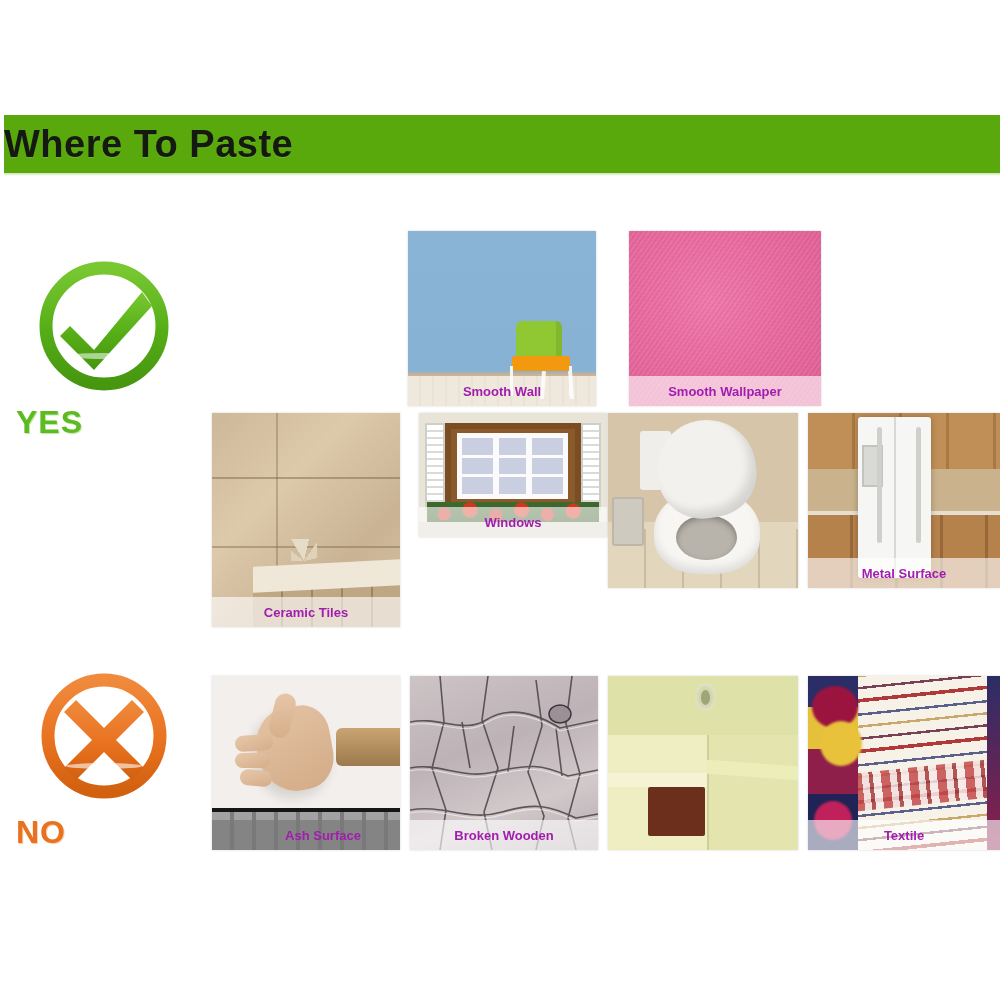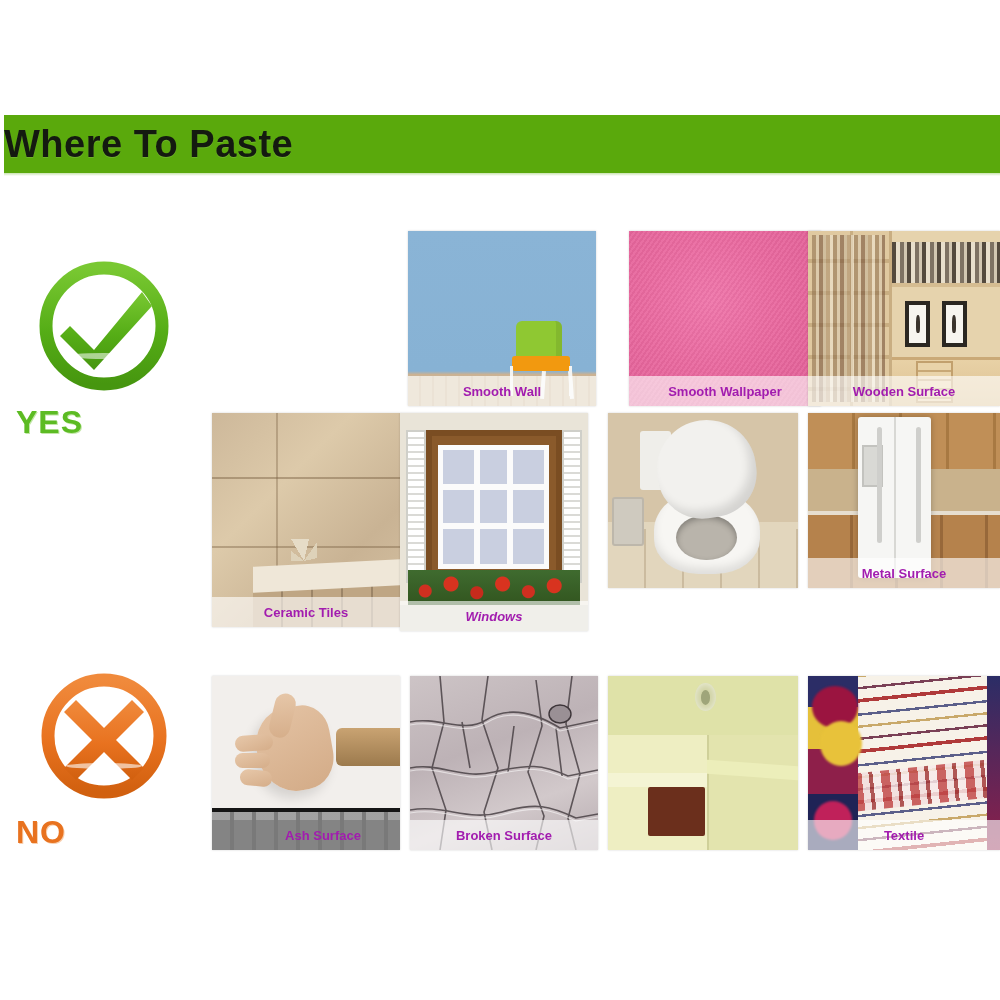--- a/index.html
+++ b/index.html
@@ -300,48 +300,32 @@
       <div class="sw-chair-leg-r"></div>
     </div>
     <div class="caption">Smooth Wall</div>
   </div>
 
   <div class="tile" style="left:606px; top:231px; width:192px; height:175px;margin-left:23px;">
     <div class="art art-wallpaper"></div>
     <div class="caption">Smooth Wallpaper</div>
   </div>
 
-  <div class="tile" style="left:808px; top:231px; width:192px; height:175px;">
-    <div class="art art-wood">
-      <div class="wood-right">
-        <div class="wood-top-shelf"></div>
-        <div class="wood-frame f1"></div>
-        <div class="wood-frame f2"></div>
-        <div class="wood-counter"></div>
-        <div class="wood-drawers"></div>
-      </div>
-      <div class="wood-left">
-        <div class="wood-shelfgrid"></div>
-        <div class="wood-books"></div>
-      </div>
-    </div>
-    <div class="caption">Wooden Surface</div>
-  </div>
 
   <div class="tile" style="left:212px; top:413px; width:188px; height:214px;">
     <div class="art art-ceramic">
       <div class="ct-seams"></div>
       <div class="ct-cabinets"></div>
       <div class="ct-counter"></div>
       <div class="ct-plant"></div>
     </div>
     <div class="caption">Ceramic Tiles</div>
   </div>
 
-  <div class="tile" style="left:400px; top:413px; width:188px; height:218px;font-style:italic;">
+  <div class="tile" style="left:419px; top:413px; width:188px; height:124px;">
     <div class="art art-windows">
       <div class="win-wallpad"></div>
       <div class="win-shutter l"></div>
       <div class="win-shutter r"></div>
       <div class="win-frame-outer">
         <div class="win-glass-dark"></div>
         <div class="win-panes"></div>
       </div>
       <div class="win-sill"></div>
       <div class="win-flowers"></div>
@@ -402,21 +386,21 @@
           <path d="M52 46 L60 92 M104 50 L98 96 M146 52 L152 100"></path>
         </g>
         <g stroke="#ffffff" stroke-width="1.1" fill="none" opacity="0.55">
           <path d="M0 49 C28 43, 54 61, 76 47 S124 39, 150 55 L188 47"></path>
           <path d="M0 95 C30 89, 50 107, 84 99 S132 91, 158 103 L188 97"></path>
           <path d="M0 137 C34 131, 58 149, 92 139 S140 133, 166 145 L188 141"></path>
         </g>
         <ellipse cx="150" cy="38" rx="11" ry="9" fill="#9a9095" stroke="#3d3539" stroke-width="1.4"></ellipse>
       </svg>
     </div>
-    <div class="caption">Broken Surface</div>
+    <div class="caption">Broken Wooden</div>
   </div>
 
   <div class="tile" style="left:608px; top:676px; width:190px; height:174px;">
     <div class="art art-wet">
       <div class="wet-ceiling"></div>
       <div class="wet-wall-l"></div>
       <div class="wet-wall-r"></div>
       <div class="wet-corner"></div>
       <div class="wet-band-l"></div>
       <div class="wet-band-r"></div>

